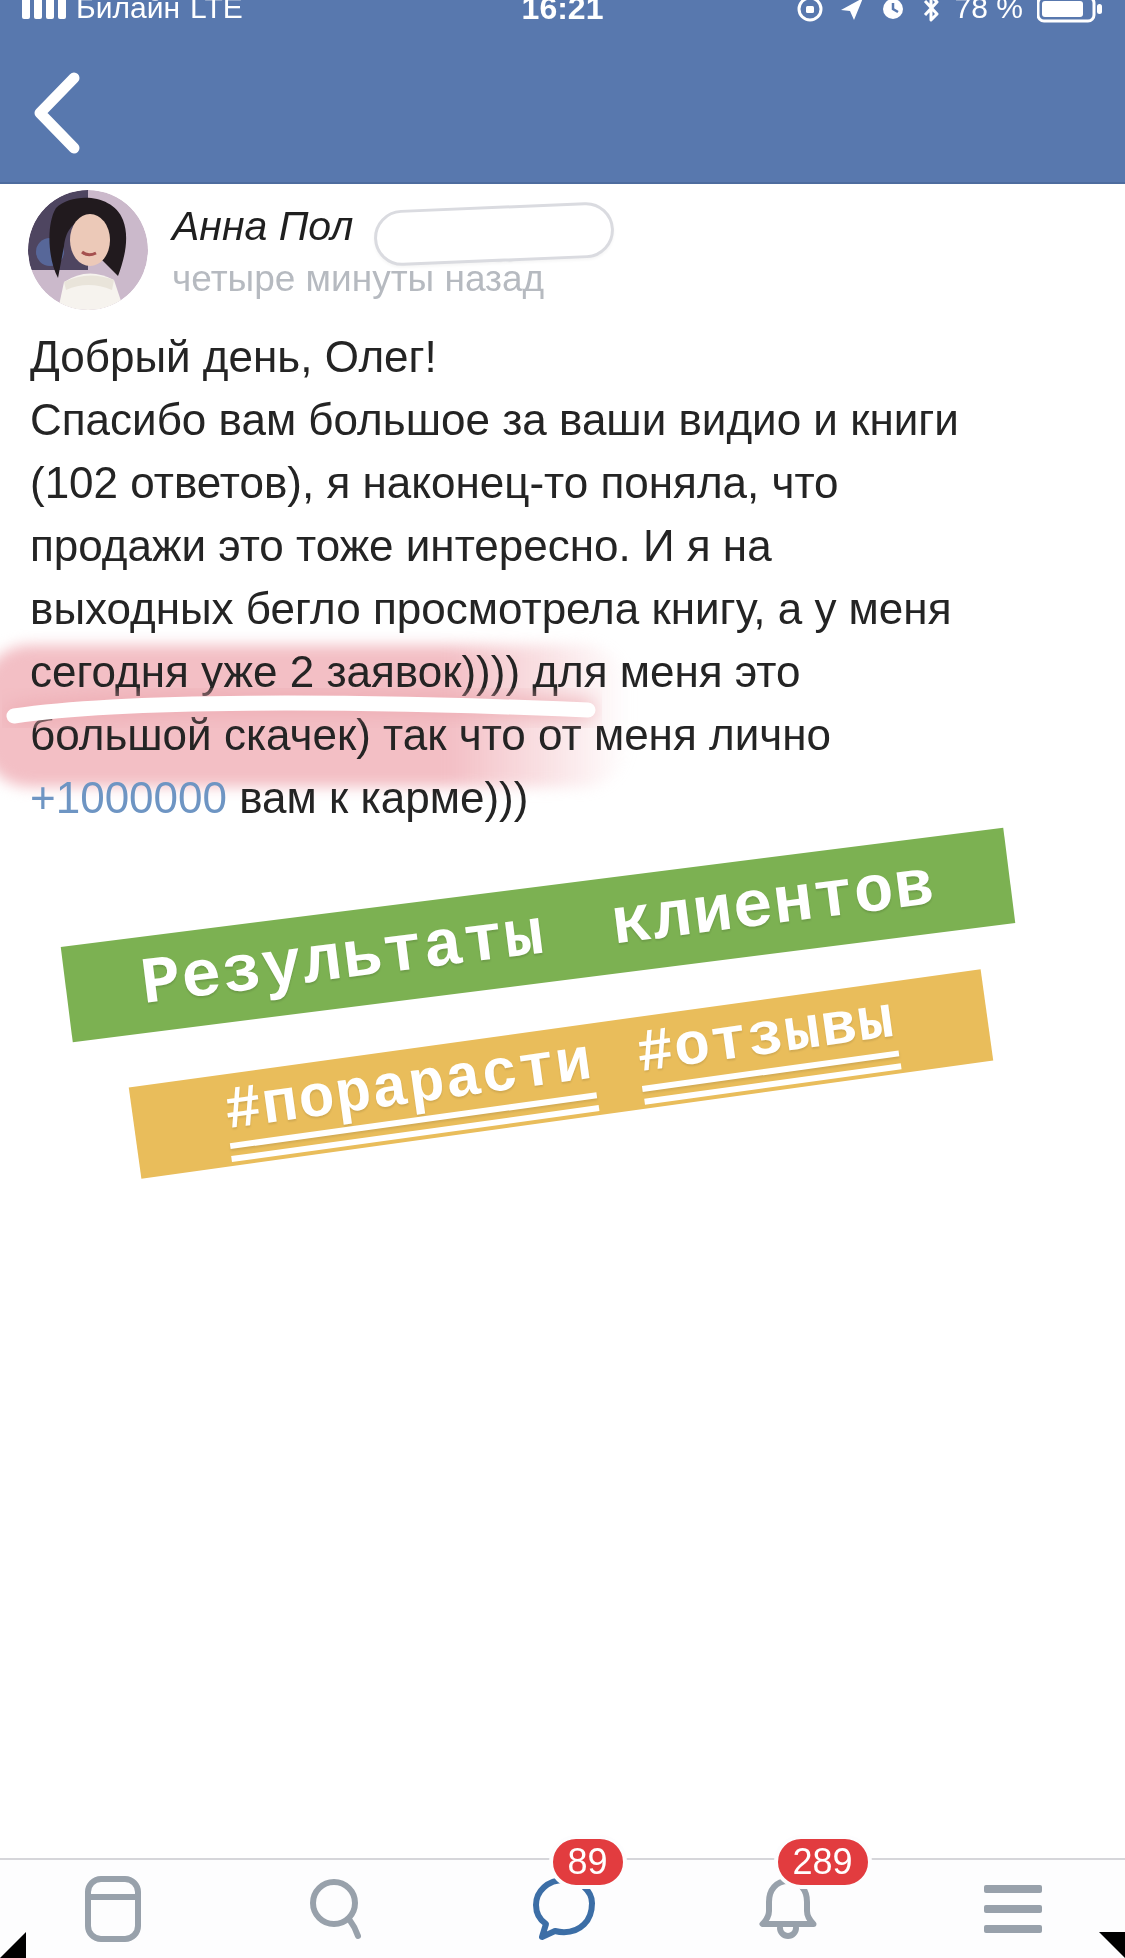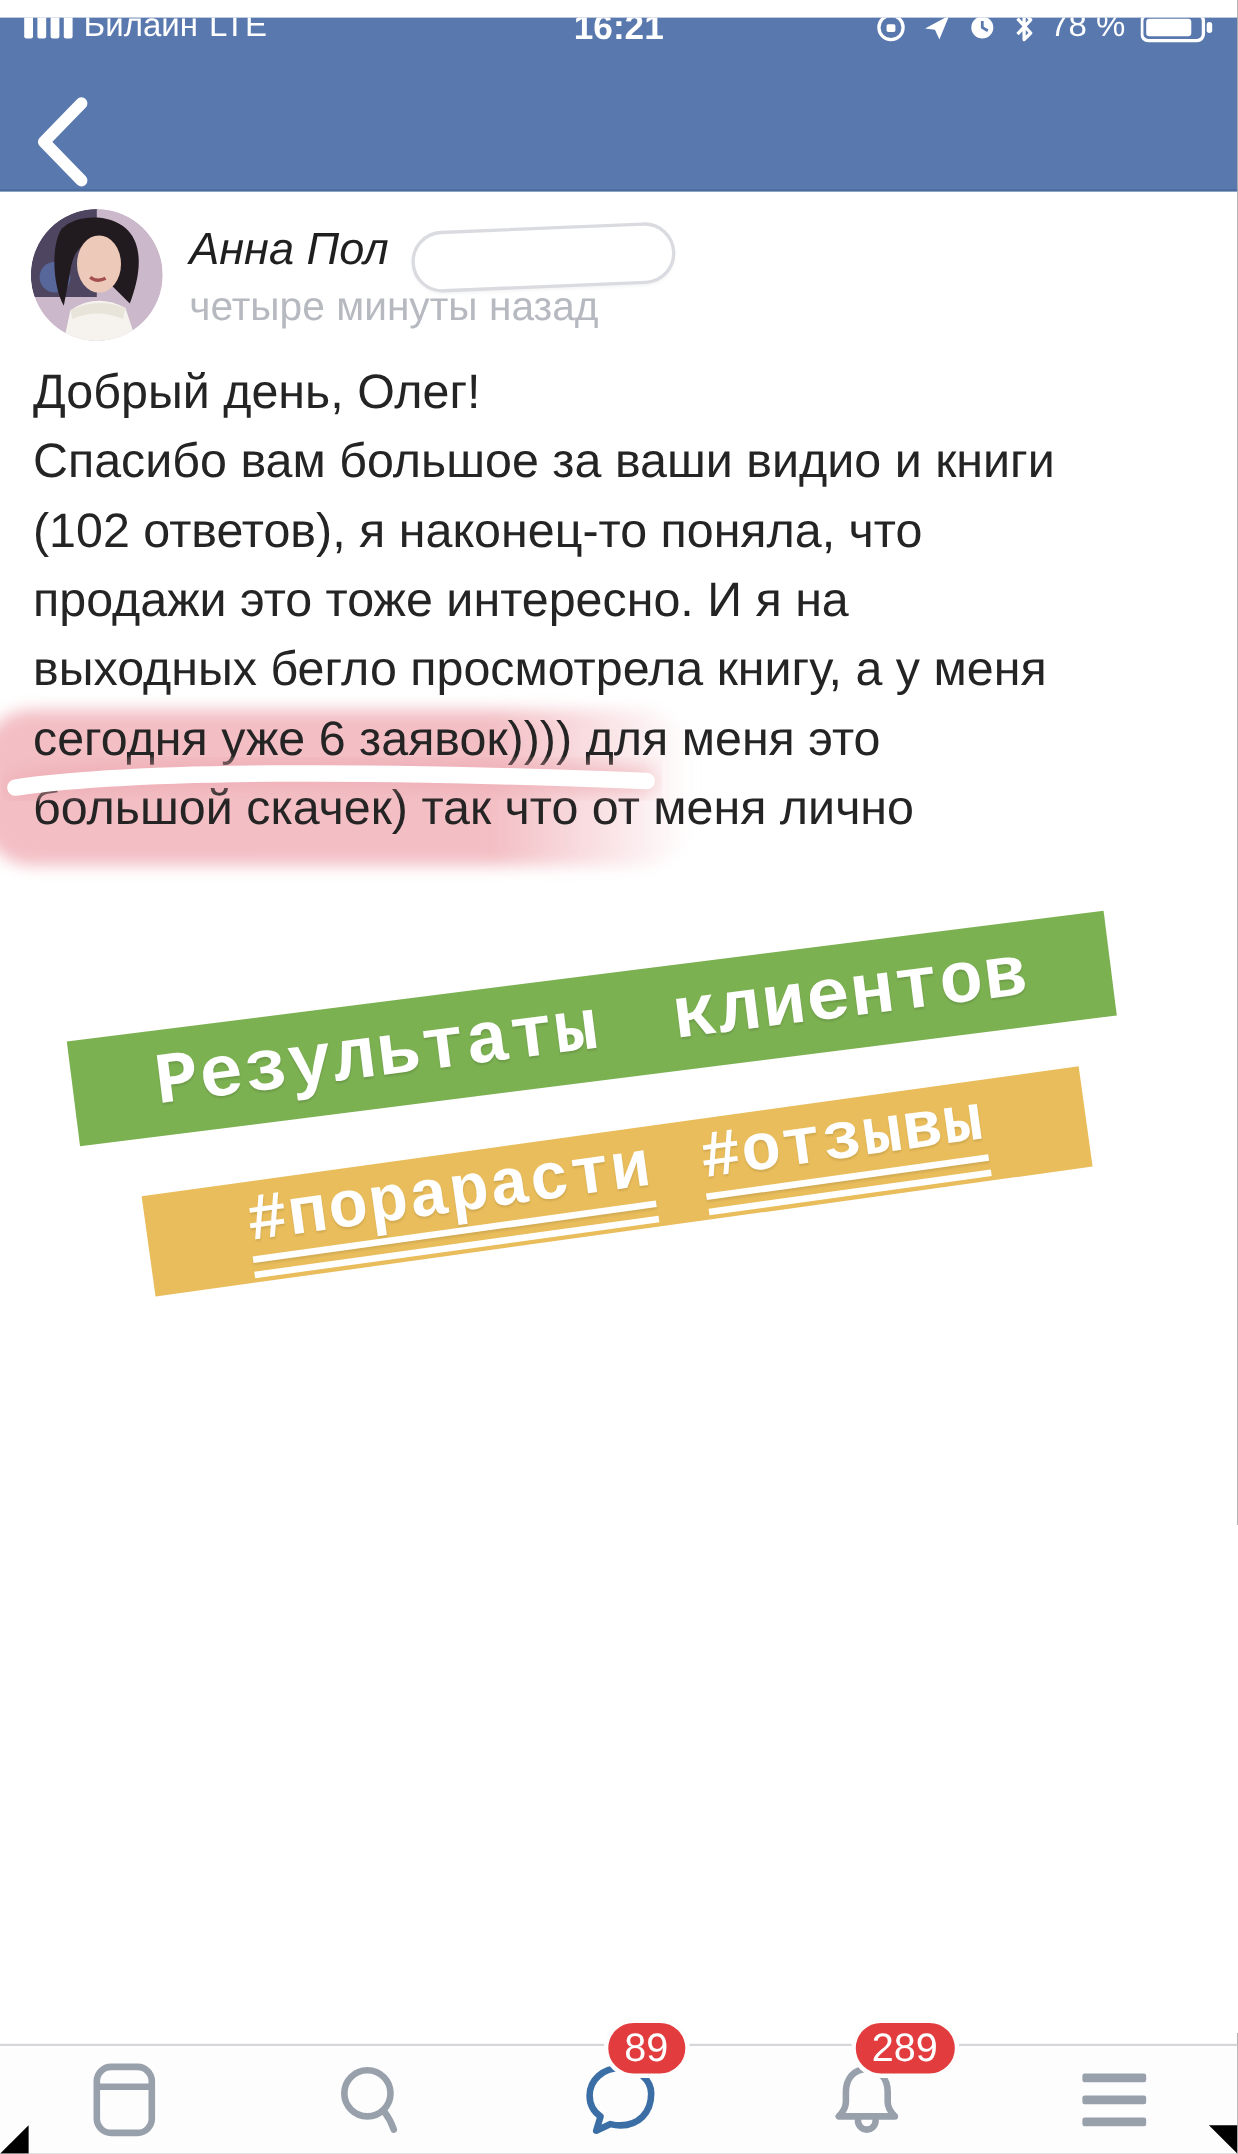--- a/index.html
+++ b/index.html
@@ -17,21 +17,21 @@
   *{margin:0;padding:0;box-sizing:border-box;}
   html,body{background:#777;}
   .screen{
     position:relative;width:1125px;height:1958px;margin:0 auto;
     background:#fff;overflow:hidden;
     font-family:"Liberation Sans","DejaVu Sans",sans-serif;
     -webkit-font-smoothing:antialiased;
   }
   
   .header{
-    position:absolute;left:0;top:16px;width:100%;height:158px;
+    position:absolute;left:0;top:0;width:100%;height:184px;
     background:var(--header-blue);
     border-bottom:2px solid #4d6c9e;
   }
   .statusbar{
     position:absolute;left:0;top:0;width:100%;height:30px;overflow:hidden;
     color:#fff;
   }
   .statusbar-inner{
     position:absolute;left:0;top:-14px;width:100%;height:44px;
     display:flex;align-items:center;justify-content:space-between;
@@ -213,22 +213,23 @@
   <div class="name-scribble"></div>
   <div class="post-time">четыре минуты назад</div>
 
   <div class="hl-blob"></div>
   <div class="msg">
     <div class="msg-line"><span>Добрый день, Олег!</span></div>
     <div class="msg-line"><span>Спасибо вам большое за ваши видио и книги</span></div>
     <div class="msg-line"><span>(102 ответов), я наконец-то поняла, что</span></div>
     <div class="msg-line"><span>продажи это тоже интересно. И я на</span></div>
     <div class="msg-line"><span>выходных бегло просмотрела книгу, а у меня</span></div>
-    <div class="msg-line"><span>сегодня уже 6 заявок))))</span><span> для меня это</span></div>
+    <div class="msg-line"><span>сегодня уже 2 заявок))))</span><span> для меня это</span></div>
     <div class="msg-line"><span>большой скачек) так что</span><span> от меня лично</span></div>
+    <div class="msg-line"><span class="link">+1000000</span><span> вам к карме)))</span></div>
   </div>
   <svg class="hl-stroke" viewBox="0 0 600 40">
     <path d="M12 28 C120 12 340 12 586 22" fill="none" stroke="#fff" stroke-width="15" stroke-linecap="round" style="filter:drop-shadow(0 0 10px #eba6ad)"></path>
   </svg>
 
   <div class="attachment">
     <div class="banner banner-green">
       <span>Результаты клиентов</span>
     </div>
     <div class="banner banner-yellow">

